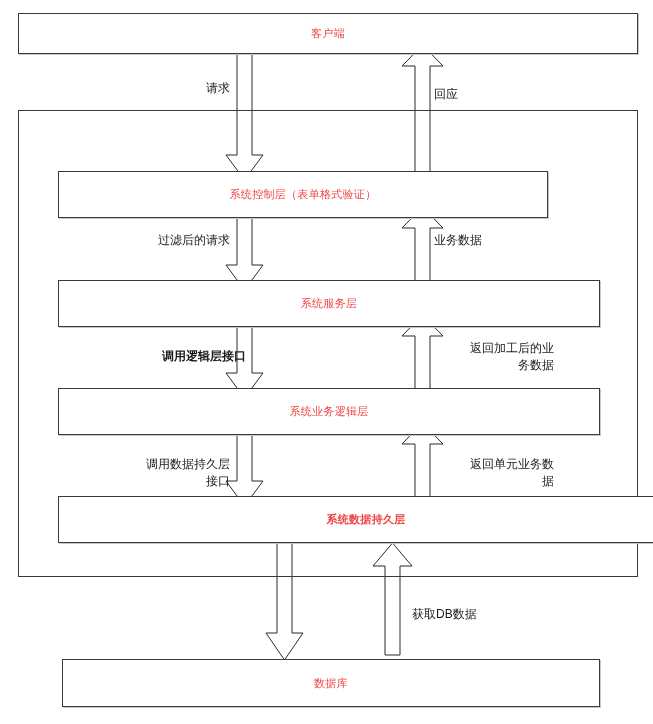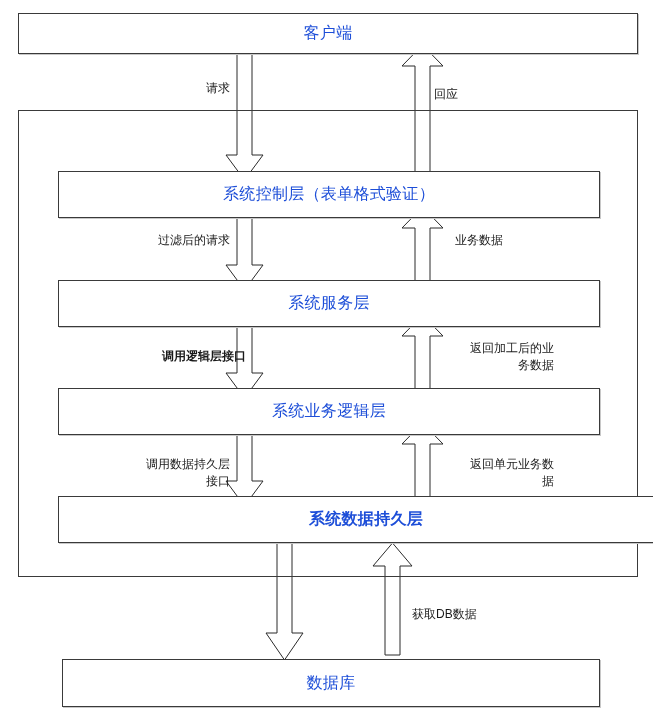--- a/index.html
+++ b/index.html
@@ -19,22 +19,22 @@
     position: absolute;
     box-sizing: border-box;
     border: 1px solid #3a3a3a;
     background: #ffffff;
     display: flex;
     align-items: center;
     justify-content: center;
     box-shadow: 1px 1px 0 #c8c8c8;
   }
   .box-label {
-    font-size: 16px;
-    color: #1d4ed8;
+    font-size: 11px;
+    color: #ef4444;
     letter-spacing: 0.3px;
     white-space: nowrap;
     text-align: center;
   }
   .container-box {
     position: absolute;
     box-sizing: border-box;
     border: 1px solid #3a3a3a;
     background: transparent;
   }
@@ -90,21 +90,21 @@
 
     <polygon points="385,655 400,655 400,566 412,566 392.5,543 373,566 385,566"></polygon>
   </svg>
 
   <div class="box" style="left:18px; top:13px; width:620px; height:41px;">
     <span class="box-label">客户端</span>
   </div>
 
   <div class="container-box" style="left:18px; top:110px; width:620px; height:467px;"></div>
 
-  <div class="box" style="left:58px; top:171px; width:542px; height:47px;">
+  <div class="box" style="left:58px; top:171px; width:490px; height:47px;">
     <span class="box-label">系统控制层（表单格式验证）</span>
   </div>
 
   <div class="box" style="left:58px; top:280px; width:542px; height:47px;">
     <span class="box-label">系统服务层</span>
   </div>
 
   <div class="box" style="left:58px; top:388px; width:542px; height:47px;">
     <span class="box-label">系统业务逻辑层</span>
   </div>
@@ -116,21 +116,21 @@
   <div class="box" style="left:62px; top:659px; width:538px; height:48px;">
     <span class="box-label">数据库</span>
   </div>
 
   <div class="edge-label right" style="left:120px; top:80px; width:110px;">请求</div>
 
   <div class="edge-label left" style="left:434px; top:86px; width:130px;">回应</div>
 
   <div class="edge-label right" style="left:110px; top:232px; width:120px;">过滤后的请求</div>
 
-  <div class="edge-label left" style="left:434px; top:232px; width:130px;margin-left:21px;">业务数据</div>
+  <div class="edge-label left" style="left:434px; top:232px; width:130px;">业务数据</div>
 
   <div class="edge-label right" style="left:126px; top:348px; width:120px;font-weight:bold;">调用逻辑层接口</div>
 
   <div class="edge-label center" style="left:434px; top:340px; width:120px;">返回加工后的业
 务数据</div>
 
   <div class="edge-label center" style="left:110px; top:456px; width:120px;">调用数据持久层
 接口</div>
 
   <div class="edge-label center" style="left:434px; top:456px; width:120px;">返回单元业务数

